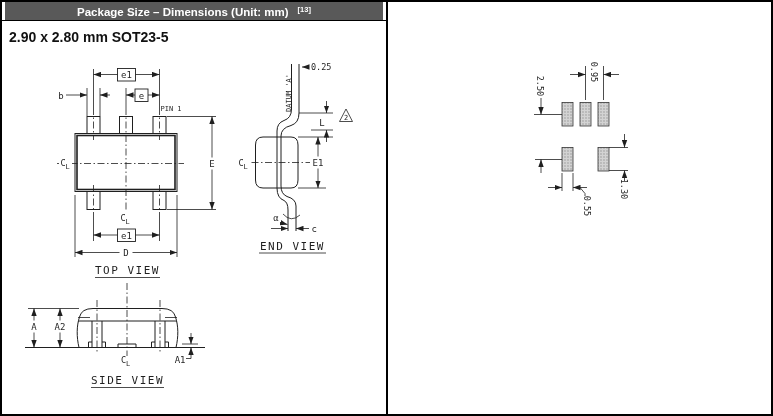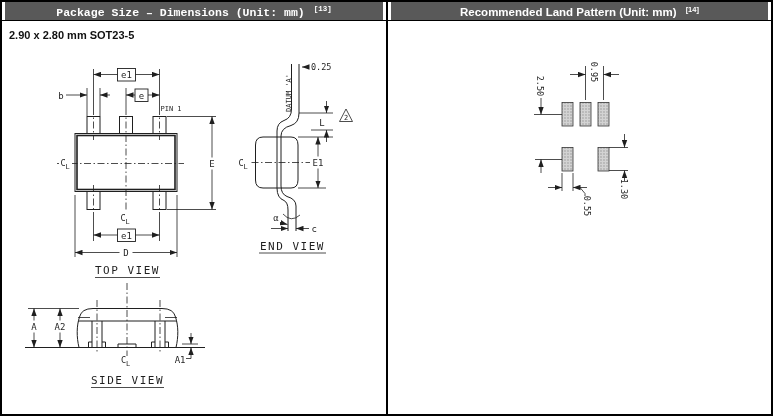--- a/index.html
+++ b/index.html
@@ -2,27 +2,27 @@
 <html><head>
 <meta charset="utf-8">
 <style>
   html,body{margin:0;padding:0;background:#fff;}
   .sheet{position:relative;width:773px;height:416px;background:#fff;overflow:hidden;
          font-family:"Liberation Sans",sans-serif;}
   .sheet-border{position:absolute;inset:0;border:2px solid #000;pointer-events:none;z-index:5;}
   .divider{position:absolute;left:386px;top:2px;width:2px;height:412px;background:#000;z-index:3;}
   .hdr-wrap{position:absolute;top:2px;height:19px;border-bottom:1px solid #000;
             padding:0 3px;box-sizing:border-box;z-index:4;}
-  .hdr-wrap.left{left:2px;width:384px;font-family:Liberation Mono, monospace;}
+  .hdr-wrap.left{left:2px;width:384px;}
   .hdr-wrap.right{left:388px;width:383px;}
   .hdr{height:16px;margin-top:0;background:#595959;color:#fff;display:flex;
        align-items:center;justify-content:center;font-weight:bold;font-size:11.5px;
        padding-top:2px;}
   .hdr sup{font-size:7.5px;line-height:1;margin-left:9px;transform:translateY(-2px);}
-  .subtitle{position:absolute;left:9px;top:29px;font-weight:bold;font-size:11px;color:#111;z-index:4;}
+  .subtitle{position:absolute;left:9px;top:29px;font-weight:bold;font-size:14px;color:#111;z-index:4;}
   svg.drawing{position:absolute;left:0;top:0;z-index:1;}
   .ln{stroke:#1f1f1f;stroke-width:1;fill:none;}
   .thick{stroke-width:1.6;}
   .thin{stroke-width:0.8;}
   .cl{stroke:#1f1f1f;stroke-width:0.8;fill:none;stroke-dasharray:7 2.5 1.5 2.5;}
   .t{font-family:"DejaVu Sans Mono",monospace;font-size:8.5px;fill:#1f1f1f;}
   .t9{font-size:9px;}
   .t7{font-size:7px;}
   .title{font-family:"DejaVu Sans Mono",monospace;font-size:11px;letter-spacing:1.5px;fill:#1f1f1f;}
   .halo{fill:#fff;stroke:none;}
@@ -294,24 +294,18 @@
       </g>
     </g>
   </svg>
 
   <div class="hdr-wrap left">
     <div class="hdr">
       <span>Package Size – Dimensions (Unit: mm)</span>
         <sup>[13]</sup>
     </div>
   </div>
-  <div class="hdr-wrap right">
-    <div class="hdr">
-      <span>Recommended Land Pattern (Unit: mm)</span>
-        <sup>[14]</sup>
-    </div>
-  </div>
 
   <div class="subtitle">2.90 x 2.80 mm SOT23-5</div>
 
   <div class="divider"></div>
   <div class="sheet-border"></div>
 </div>
 
 </body></html>

